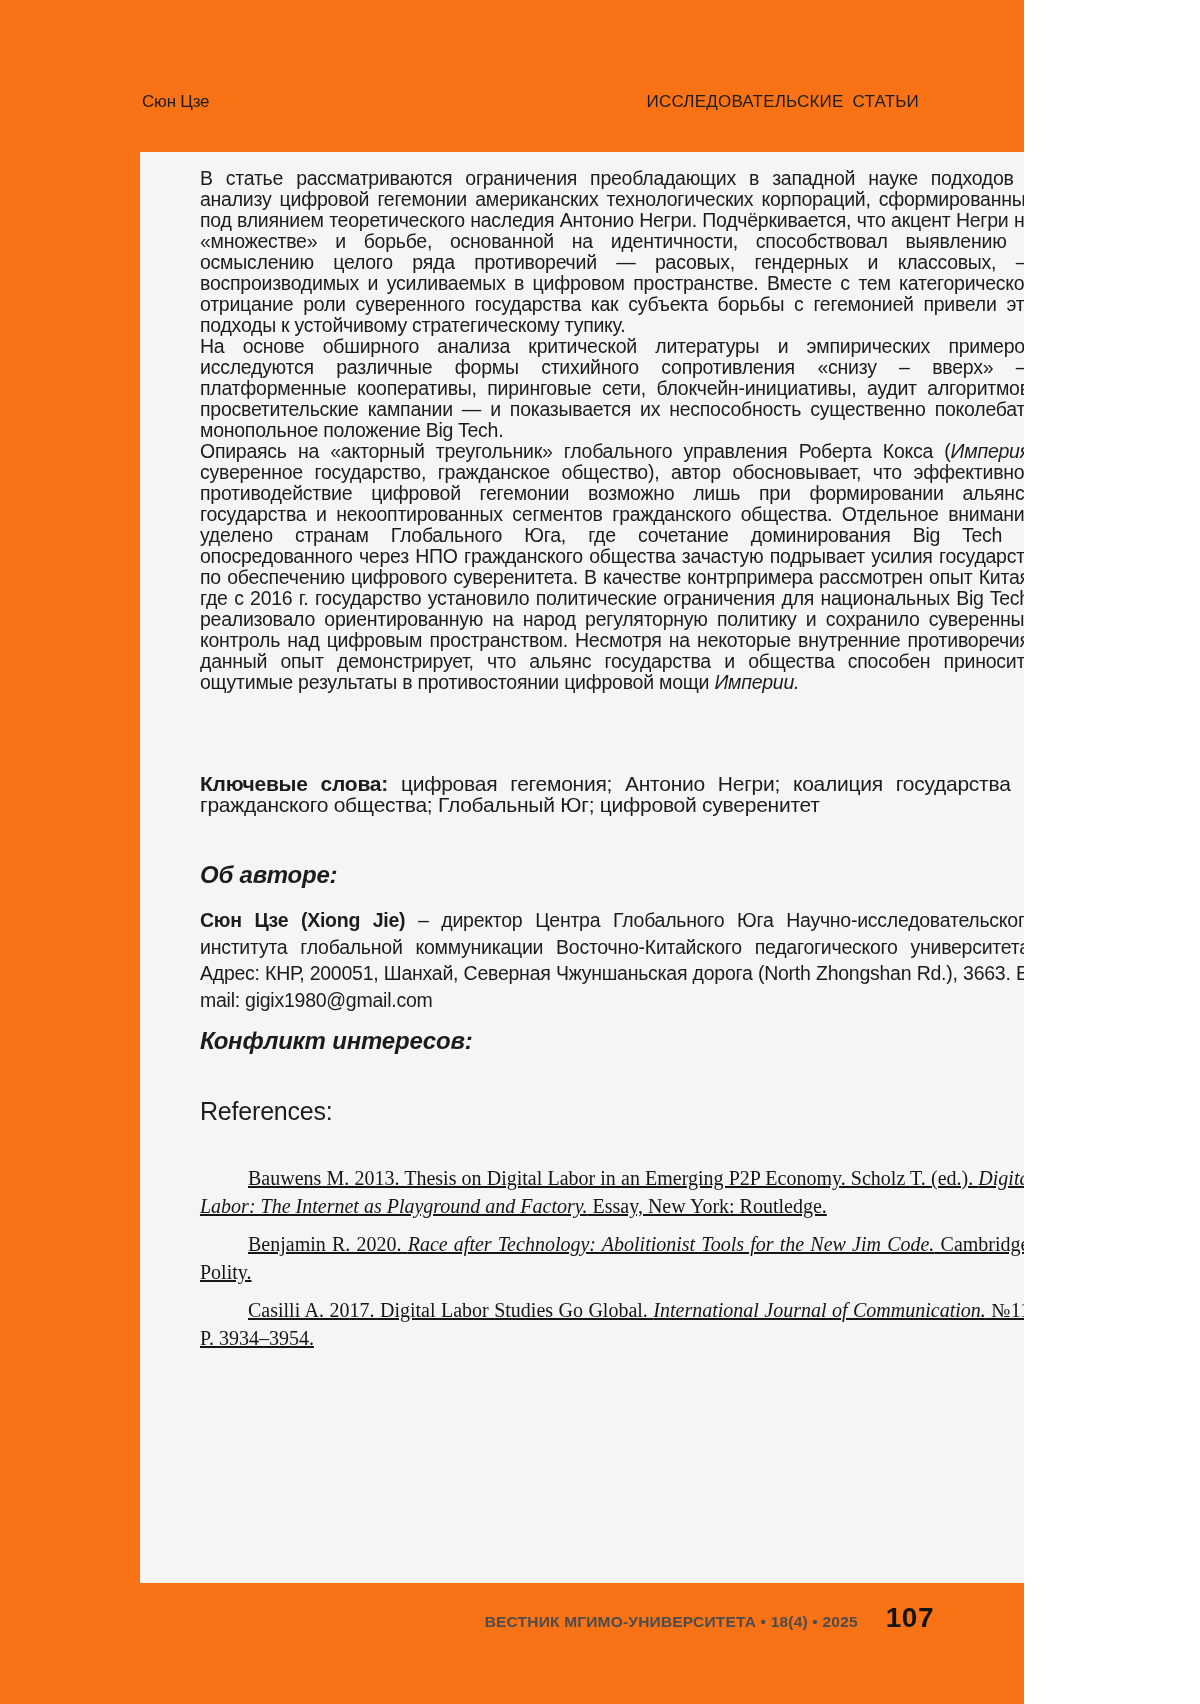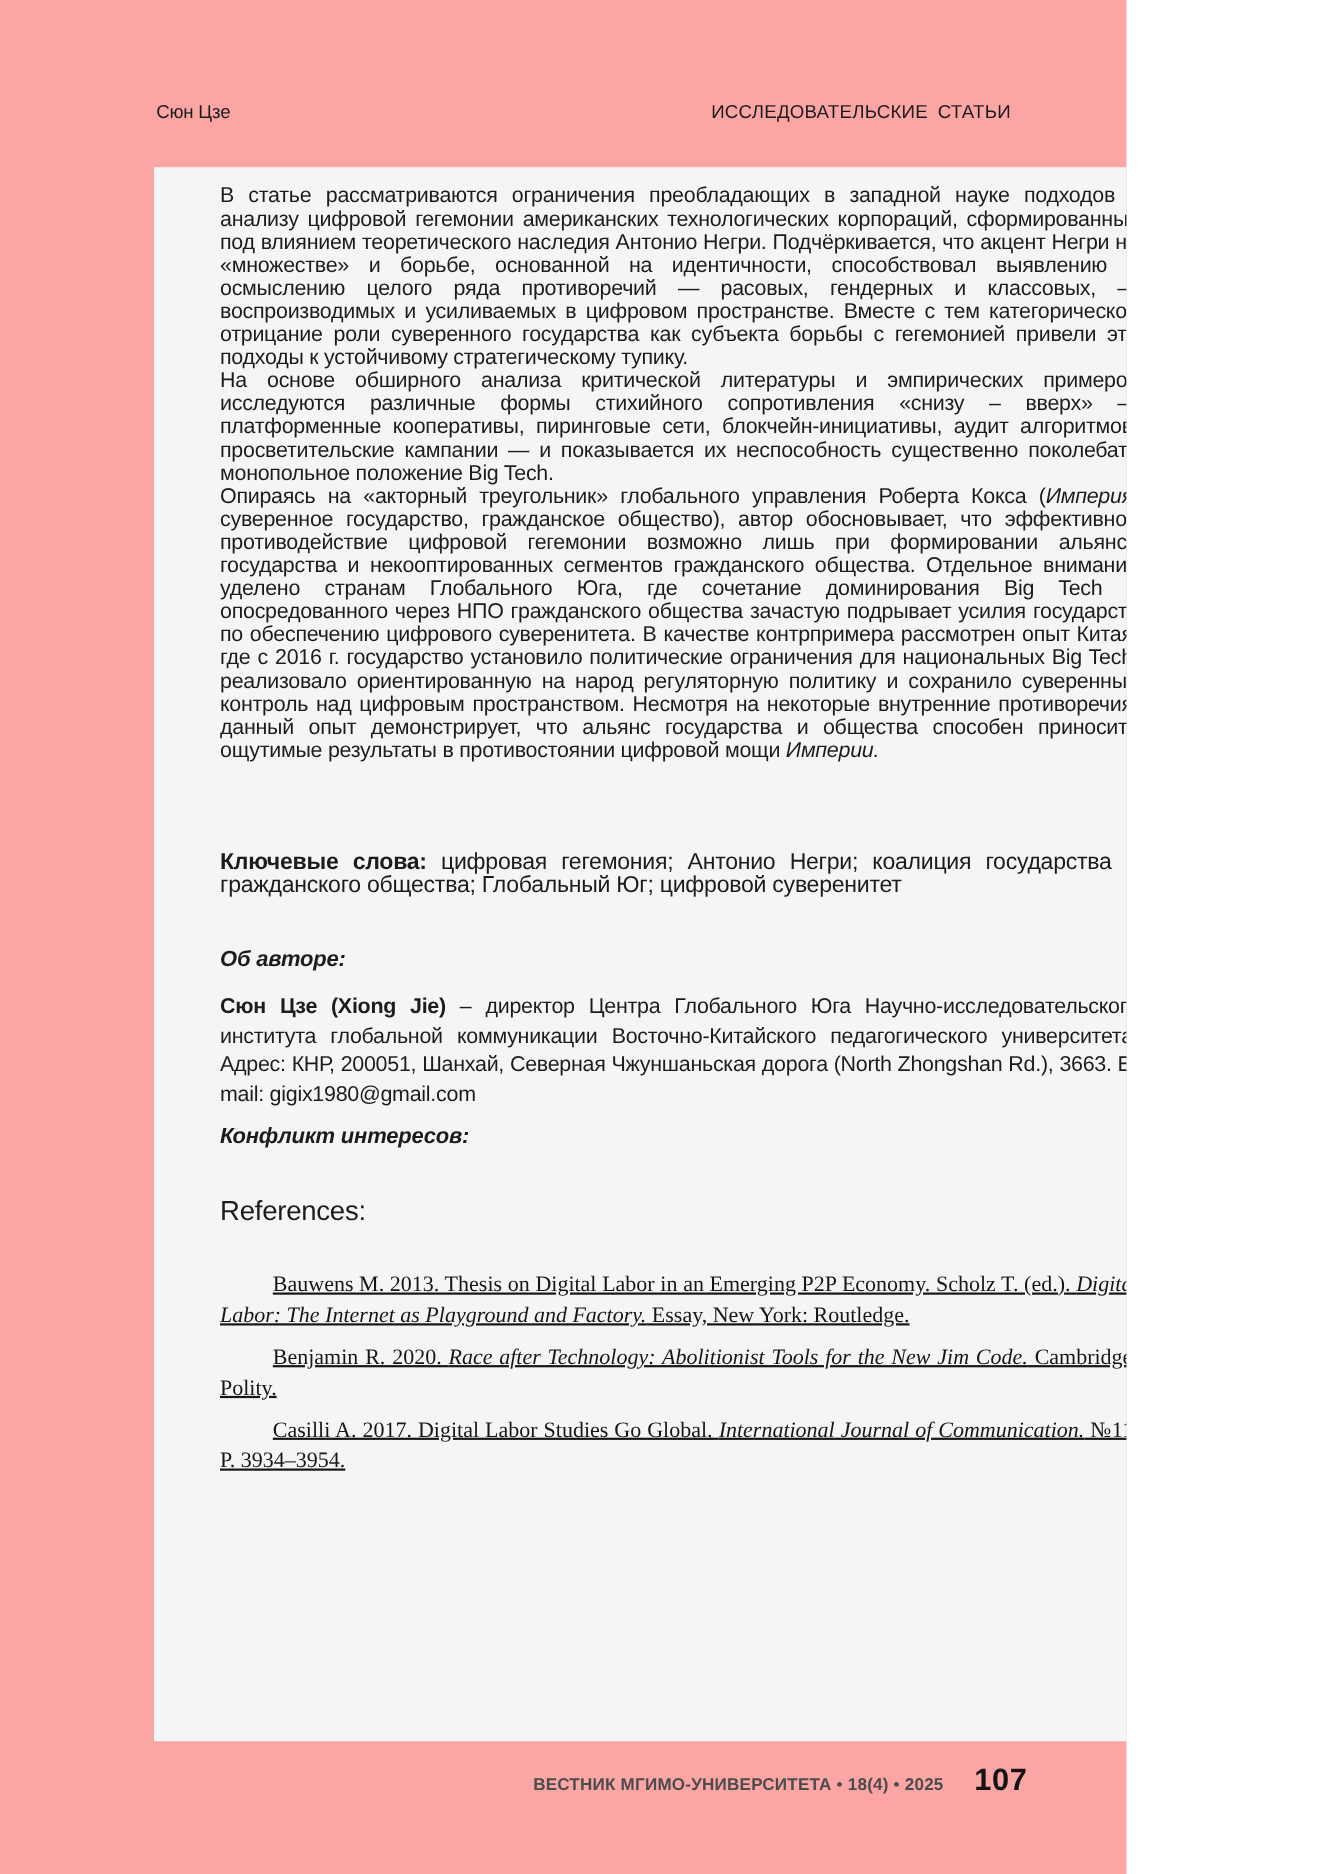--- a/index.html
+++ b/index.html
@@ -1,35 +1,35 @@
 <!DOCTYPE html>
 <html lang="ru"><head>
 <meta charset="utf-8">
 <style>
   html,body{margin:0;padding:0;}
   body{background:#ffffff;width:1200px;height:1704px;position:relative;
        font-family:"Liberation Sans",sans-serif;color:#1c1c1c;}
-  .page{position:relative;width:1024px;height:1704px;background:#fca5a5;overflow:hidden;}
+  .page{position:relative;width:1024px;height:1704px;background:#f97316;overflow:hidden;}
 
   
   .running-head{position:absolute;left:142px;right:105px;top:92px;
                 display:flex;justify-content:space-between;align-items:baseline;
                 font-size:17px;letter-spacing:-0.2px;}
   .running-head .rh-right{letter-spacing:0.2px;word-spacing:4px;}
 
   
   .abstract-box{position:absolute;left:140px;top:152px;width:955px;height:1431px;
                 background:#f5f5f6;box-sizing:border-box;padding:16px 60px 0 60px;
                 overflow:hidden;}
 
   .abstract p{margin:0;text-align:justify;font-size:19.5px;line-height:21px;
               letter-spacing:-0.25px;}
   .keywords{margin:80px 0 0 0;text-align:justify;font-size:21px;line-height:21px;
             letter-spacing:-0.25px;}
-  .subhead{margin:46px 0 0 0;font-size:20px;font-weight:bold;font-style:italic;
+  .subhead{margin:46px 0 0 0;font-size:24px;font-weight:bold;font-style:italic;
            letter-spacing:-0.2px;}
   .subhead.tight{margin-top:14px;}
   .author-info{margin:18px 0 0 0;text-align:justify;font-size:19.5px;line-height:26.5px;
                letter-spacing:-0.25px;}
   .conflict-text{margin:6px 0 0 0;font-size:19.5px;line-height:26px;letter-spacing:-0.25px;}
 
   .references-heading{margin:42px 0 0 0;font-size:25px;font-weight:normal;
                       letter-spacing:-0.2px;}
   .references{margin-top:38px;font-family:"Liberation Serif",serif;font-size:20px;
               color:#161616;}

